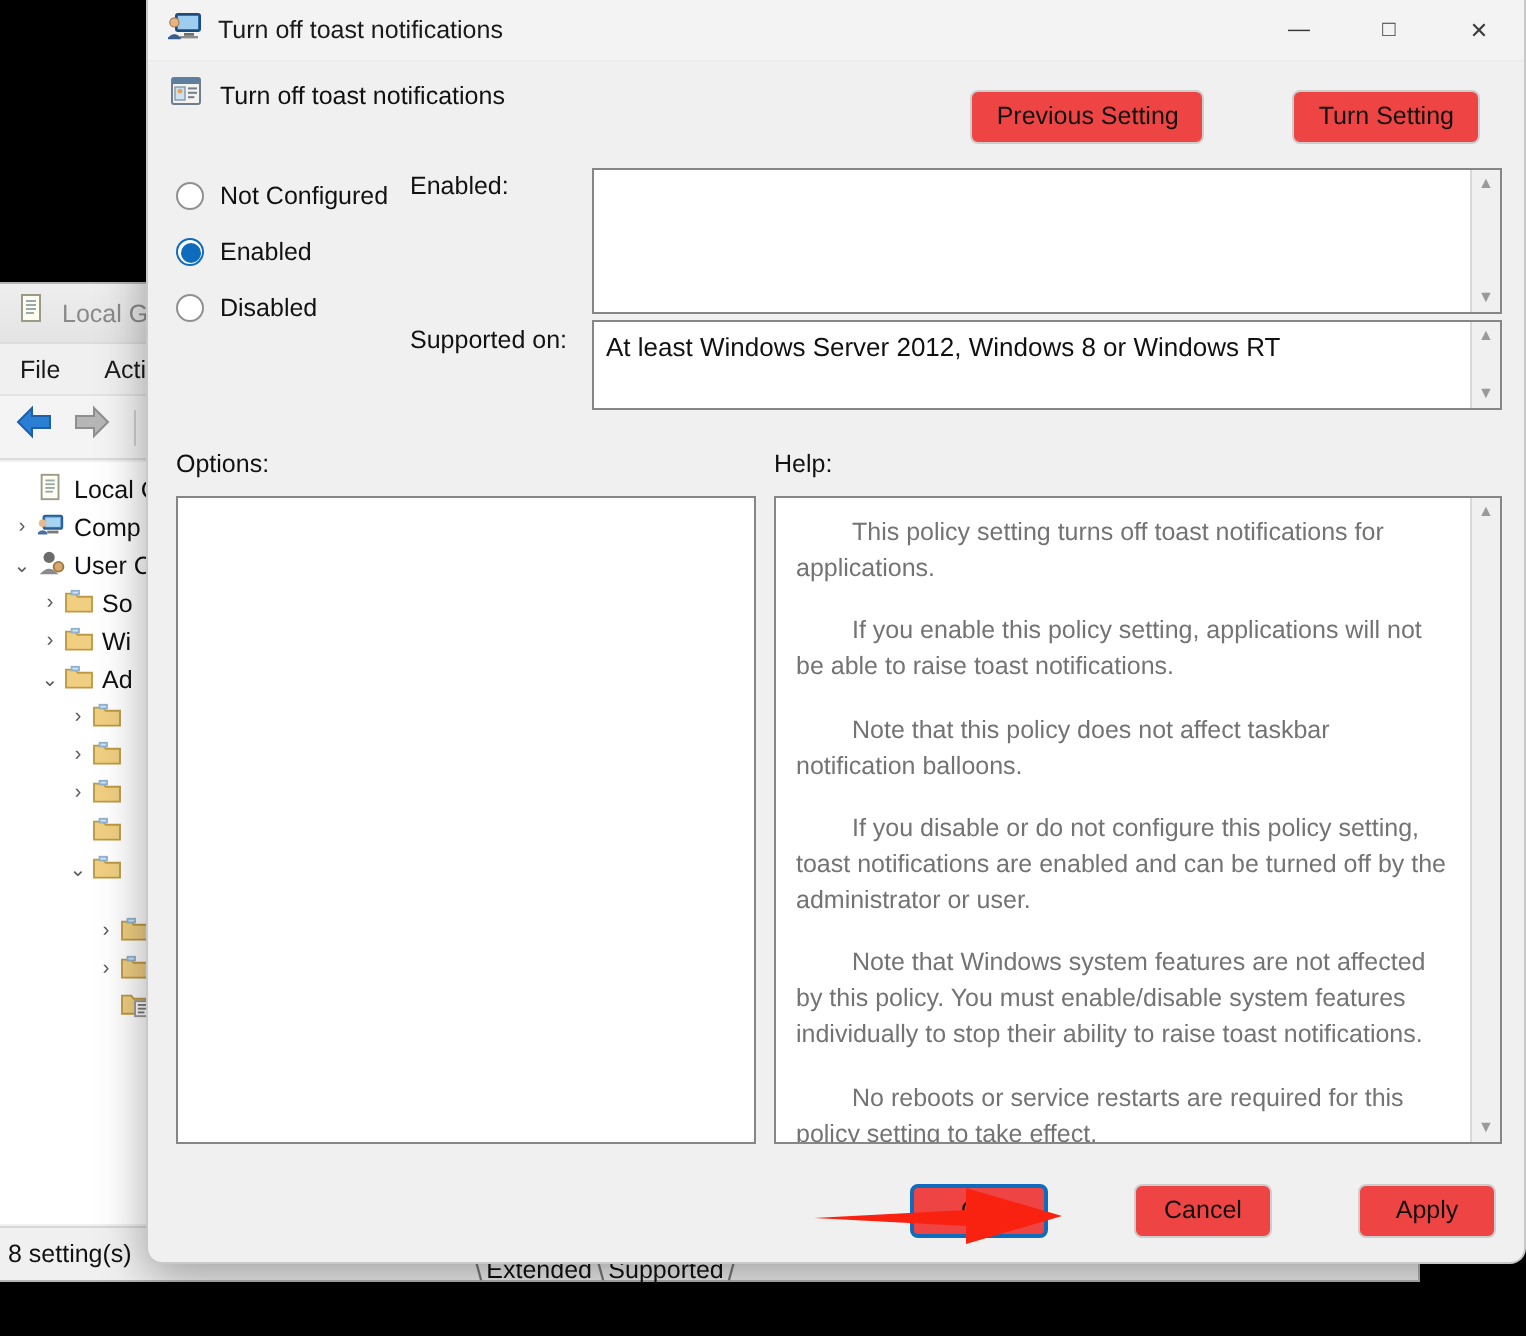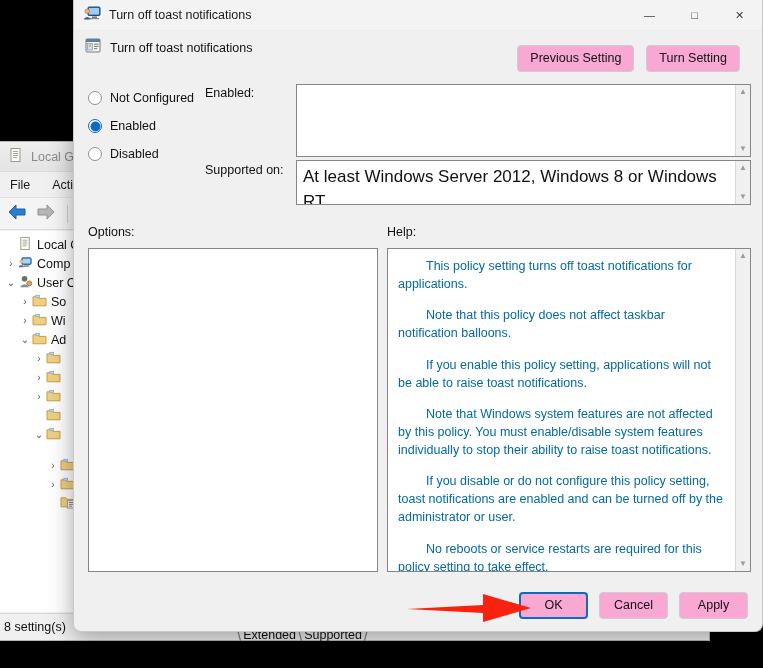--- a/index.html
+++ b/index.html
@@ -117,31 +117,32 @@
     height: 33px; display:flex; align-items:center;
     padding-left: 10px; background:#f0f0f0;
   }
   .dlg-header-text { font-size: 12.5px; color:#111; margin-left: 8px; }
 
   .navbtns {
     position: absolute; right: 22px; top: 45px;
     display:flex; gap: 12px;
   }
   .btn {
-    background: #f9a8d4;
+    background: #ef4444;
     border: 1px solid #cdcdcd;
     border-radius: 4px;
     font-size: 12.5px;
     color: #111;
     padding: 0 12px;
     height: 27px;
     line-height: 25px;
     font-family: "Liberation Sans", sans-serif;
     white-space: nowrap;
     cursor: default;
+    margin-left: 32px;
   }
   .btn.focused {
     border: 2px solid #0f6cbd;
     line-height: 23px;
   }
 
   
   .radio-group { position:absolute; left: 14px; top: 84px; width: 130px; }
   .radio-row { display:flex; align-items:center; height: 28px; text-align: center; }
   .radio-mark {
@@ -169,21 +170,21 @@
   .lbl-supported { left: 131px; top: 163px; }
   .lbl-options { left: 14px; top: 225px; }
   .lbl-help { left: 313px; top: 225px; }
 
   .textbox {
     position:absolute;
     background:#ffffff;
     border: 1px solid #868686;
     display: flex;
   }
-  .tb-inner { flex:1; overflow:hidden; padding: 4px 6px; font-size:17px; color:#111; line-height:1.45; }
+  .tb-inner { flex:1; overflow:hidden; padding: 4px 6px; font-size:13px; color:#111; line-height:1.45; }
   .tb-comment { left: 222px; top: 84px; width: 455px; height: 73px; }
   .tb-supported { left: 222px; top: 160px; width: 455px; height: 45px; }
 
   .vscroll {
     width: 15px; background: #f0f0f0;
     border-left: 1px solid #d8d8d8;
     display:flex; flex-direction:column; justify-content:space-between;
     align-items:center;
     flex: 0 0 15px;
   }
@@ -191,21 +192,21 @@
 
   .panel {
     position: absolute;
     background: #ffffff;
     border: 1px solid #868686;
   }
   .panel-options { left: 14px; top: 248px; width: 290px; height: 324px; }
   .panel-help { left: 313px; top: 248px; width: 364px; height: 324px; display:flex; }
   .help-text {
     flex: 1; padding: 8px 12px 8px 10px;
-    font-size: 12.5px; color: #0369a1; line-height: 1.45;
+    font-size: 12.5px; color: #737373; line-height: 1.45;
     overflow: hidden;
   }
   .help-text p { margin: 0 0 13px 0; text-indent: 28px; }
 
   .dlg-footer {
     position:absolute; right: 14px; bottom: 12px;
     display:flex; gap: 11px;
   }
   .btn-wide { min-width: 69px; text-align:center; padding: 0 8px; }
 
@@ -489,24 +490,24 @@
 
     <span class="field-label lbl-options">Options:</span>
     <div class="panel panel-options">
       <div class="tb-inner"></div>
     </div>
 
     <span class="field-label lbl-help">Help:</span>
     <div class="panel panel-help">
       <div class="help-text">
         <p>This policy setting turns off toast notifications for applications.</p>
+        <p>If you enable this policy setting, applications will not be able to raise toast notifications.</p>
         <p>Note that this policy does not affect taskbar notification balloons.</p>
-        <p>If you enable this policy setting, applications will not be able to raise toast notifications.</p>
+        <p>If you disable or do not configure this policy setting, toast notifications are enabled and can be turned off by the administrator or user.</p>
         <p>Note that Windows system features are not affected by this policy.  You must enable/disable system features individually to stop their ability to raise toast notifications.</p>
-        <p>If you disable or do not configure this policy setting, toast notifications are enabled and can be turned off by the administrator or user.</p>
         <p>No reboots or service restarts are required for this policy setting to take effect.</p>
       </div>
       <div class="vscroll">
         <span class="sarrow">▲</span>
         <span class="sarrow">▼</span>
       </div>
     </div>
 
     <div class="dlg-footer">
       <button class="btn btn-wide focused">OK</button>

